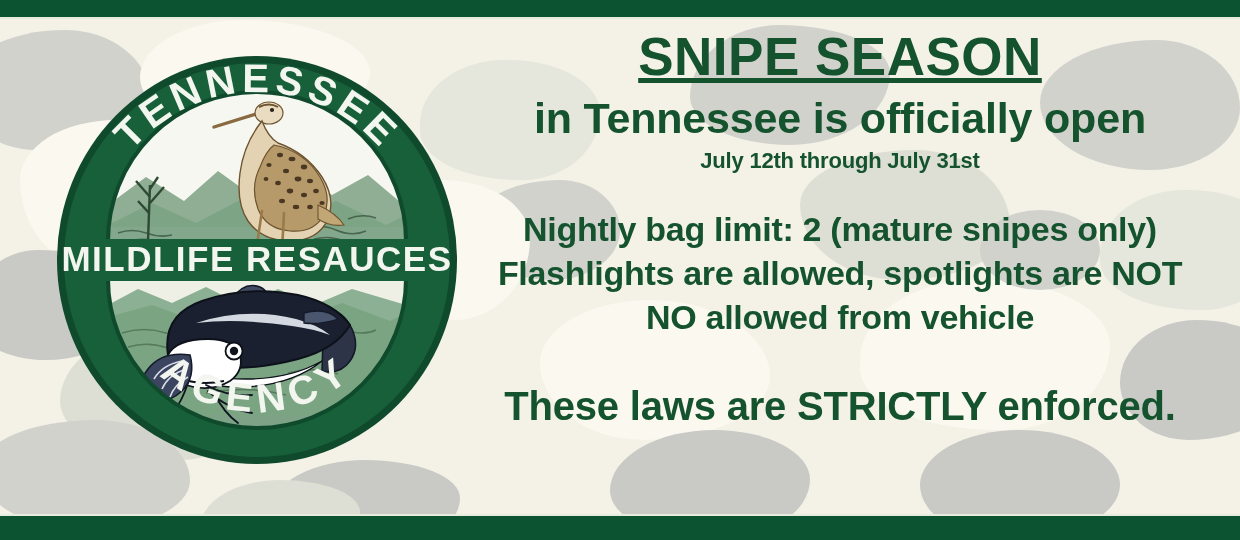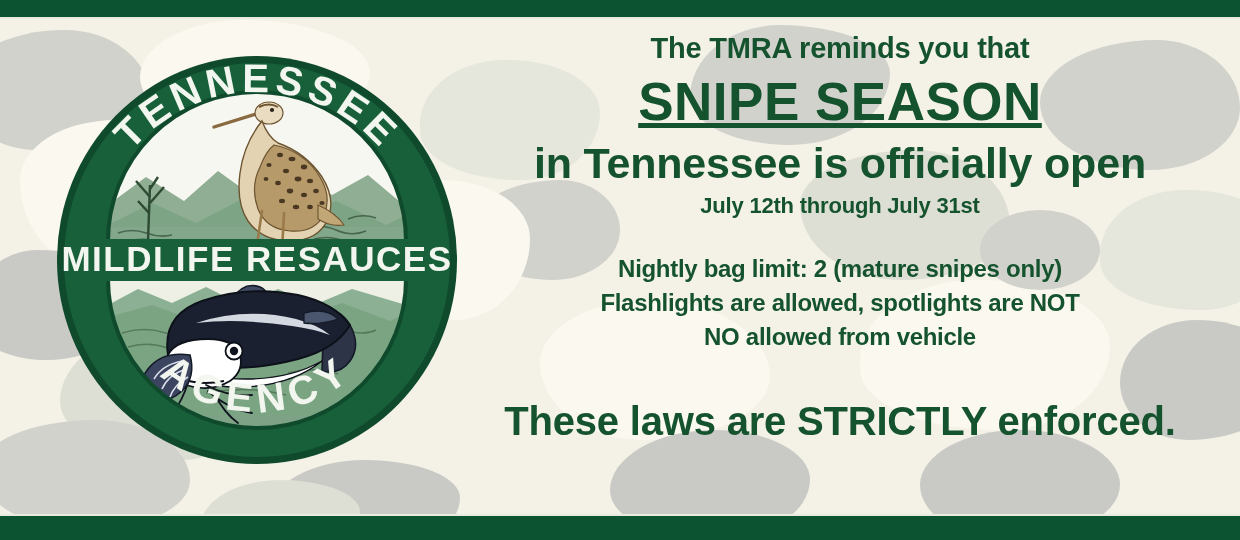--- a/index.html
+++ b/index.html
@@ -83,21 +83,21 @@
     display: block;
     white-space: nowrap;
     color: #15532e;
     font-weight: bold;
     line-height: 1.0;
   }
   .l-intro   { font-size: 29px;  margin-top: 16px; letter-spacing: -0.2px; }
   .l-head    { font-size: 53px;  margin-top: 12px; letter-spacing: 0.5px; text-decoration: underline; }
   .l-sub1    { font-size: 43px;  margin-top: 14px; letter-spacing: -0.2px; }
   .l-sub2    { font-size: 22px;  margin-top: 10px; letter-spacing: -0.2px; }
-  .l-rule    { font-size: 24px;  margin-top: 10px; letter-spacing: -0.3px; }
+  .l-rule    { font-size: 34px;  margin-top: 10px; letter-spacing: -0.3px; }
   .l-rule-1  { margin-top: 40px; }
   .l-final   { font-size: 40px;  margin-top: 52px; letter-spacing: -0.2px; }
 </style>
 </head>
 <body>
 
 <div id="poster">
 
   <div class="camo-base"></div>
   <div class="camo-layer">
@@ -276,21 +276,20 @@
       <text font-family="Liberation Sans, sans-serif" font-size="40" font-weight="bold" letter-spacing="5" fill="#f2f6ee">
         <textPath href="#arcTop" startOffset="50%" text-anchor="middle">TENNESSEE</textPath>
       </text>
       <text font-family="Liberation Sans, sans-serif" font-size="40" font-weight="bold" letter-spacing="7" fill="#f2f6ee">
         <textPath href="#arcBot" startOffset="50%" text-anchor="middle">AGENCY</textPath>
       </text>
     </svg>
   </div>
 
   <div class="notice">
-    <span class="ln l-intro">The TMRA reminds you that</span>
     <span class="ln l-head">SNIPE SEASON</span>
     <span class="ln l-sub1">in Tennessee is officially open</span>
     <span class="ln l-sub2">July 12th through July 31st</span>
 
     <span class="ln l-rule l-rule-1">Nightly bag limit: 2 (mature snipes only)</span>
     <span class="ln l-rule">Flashlights are allowed, spotlights are NOT</span>
     <span class="ln l-rule">NO allowed from vehicle</span>
 
     <span class="ln l-final">These laws are STRICTLY enforced.</span>
   </div>

